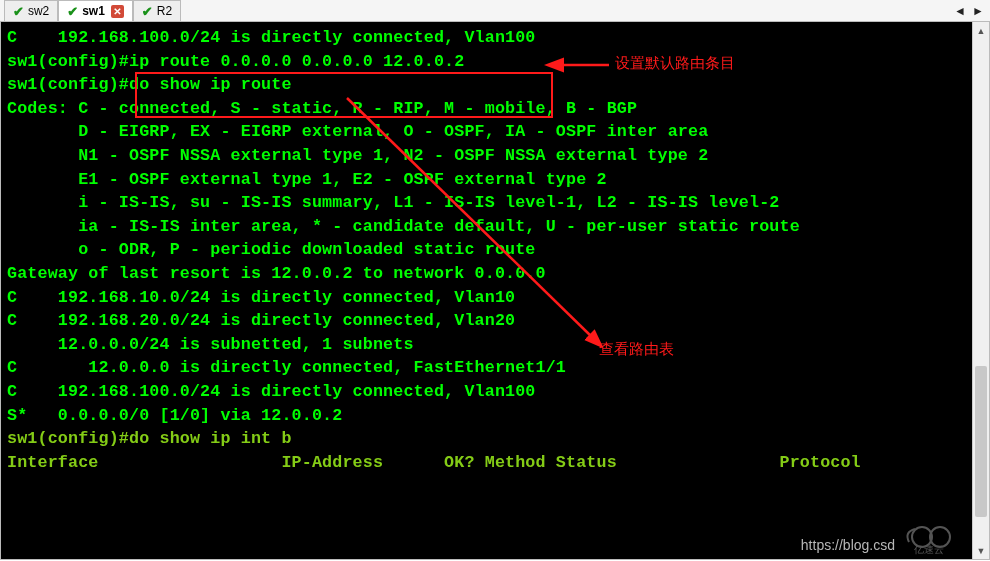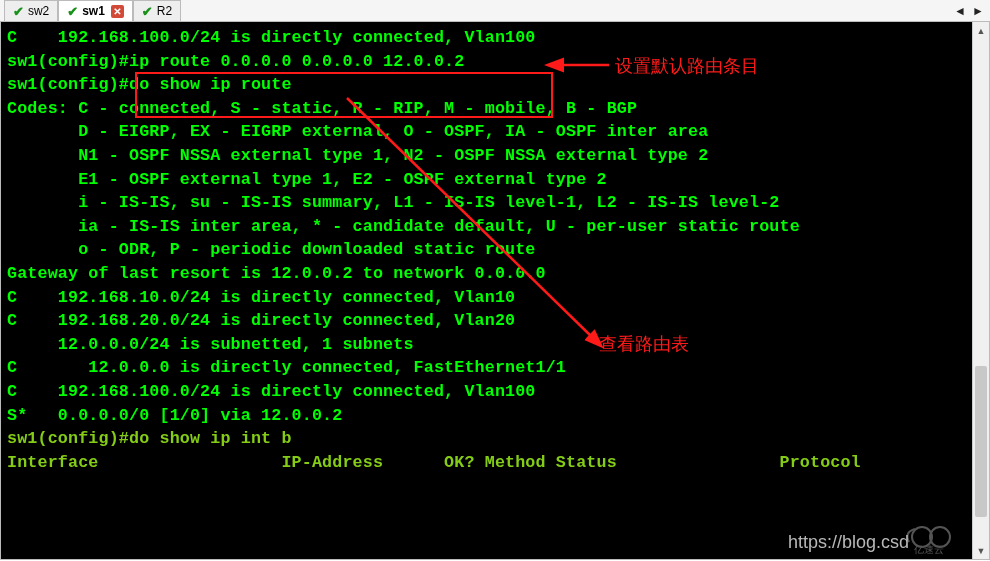--- a/index.html
+++ b/index.html
@@ -119,36 +119,36 @@
       border-radius: 2px;
     }
     .annotation-box {
       position: absolute;
       border: 2px solid #ff1a1a;
       pointer-events: none;
     }
     .annotation-text {
       position: absolute;
       color: #ff1a1a;
-      font-size: 18px;
+      font-size: 15px;
       font-family: Liberation Serif, serif;
       pointer-events: none;
     }
     .arrow-svg {
       position: absolute;
       pointer-events: none;
       top: 0;
       left: 0;
     }
     .watermark-text {
       position: absolute;
-      right: 80px;
+      right: 94px;
       bottom: 6px;
       color: #b8b8b8;
-      font-size: 18px;
+      font-size: 14px;
       font-family: Arial, sans-serif;
     }
     .watermark-logo {
       position: absolute;
       right: 20px;
       bottom: 4px;
       opacity: 0.45;
     }
   </style>
 </head>
@@ -193,21 +193,21 @@
     <defs>
       <marker id="ah" markerWidth="10" markerHeight="10" refX="2" refY="3" orient="auto">
         <path d="M0,0 L0,6 L8,3 z" fill="#ff1a1a"></path>
       </marker>
     </defs>
     <line x1="608" y1="43" x2="558" y2="43" stroke="#ff1a1a" stroke-width="2.5" marker-end="url(#ah)"></line>
     <line x1="346" y1="76" x2="592" y2="316" stroke="#ff1a1a" stroke-width="2.5" marker-end="url(#ah)"></line>
   </svg>
 
   <div class="annotation-text" style="left:614px; top:32px;">设置默认路由条目</div>
-  <div class="annotation-text" style="left:598px; top:310px;">查看路由表</div>
+  <div class="annotation-text" style="left:598px; top:318px;">查看路由表</div>
 
   <div class="watermark-text">https://blog.csd</div>
   <svg class="watermark-logo" width="70" height="36">
     <g fill="none" stroke="#bbb" stroke-width="2">
       <circle cx="23" cy="18" r="10"></circle>
       <circle cx="41" cy="18" r="10"></circle>
       <path d="M10 23 q-5 -10 6 -13"></path>
     </g>
     <text x="15" y="34" font-size="10" fill="#bbb" font-family="SimSun">亿速云</text>
   </svg>

